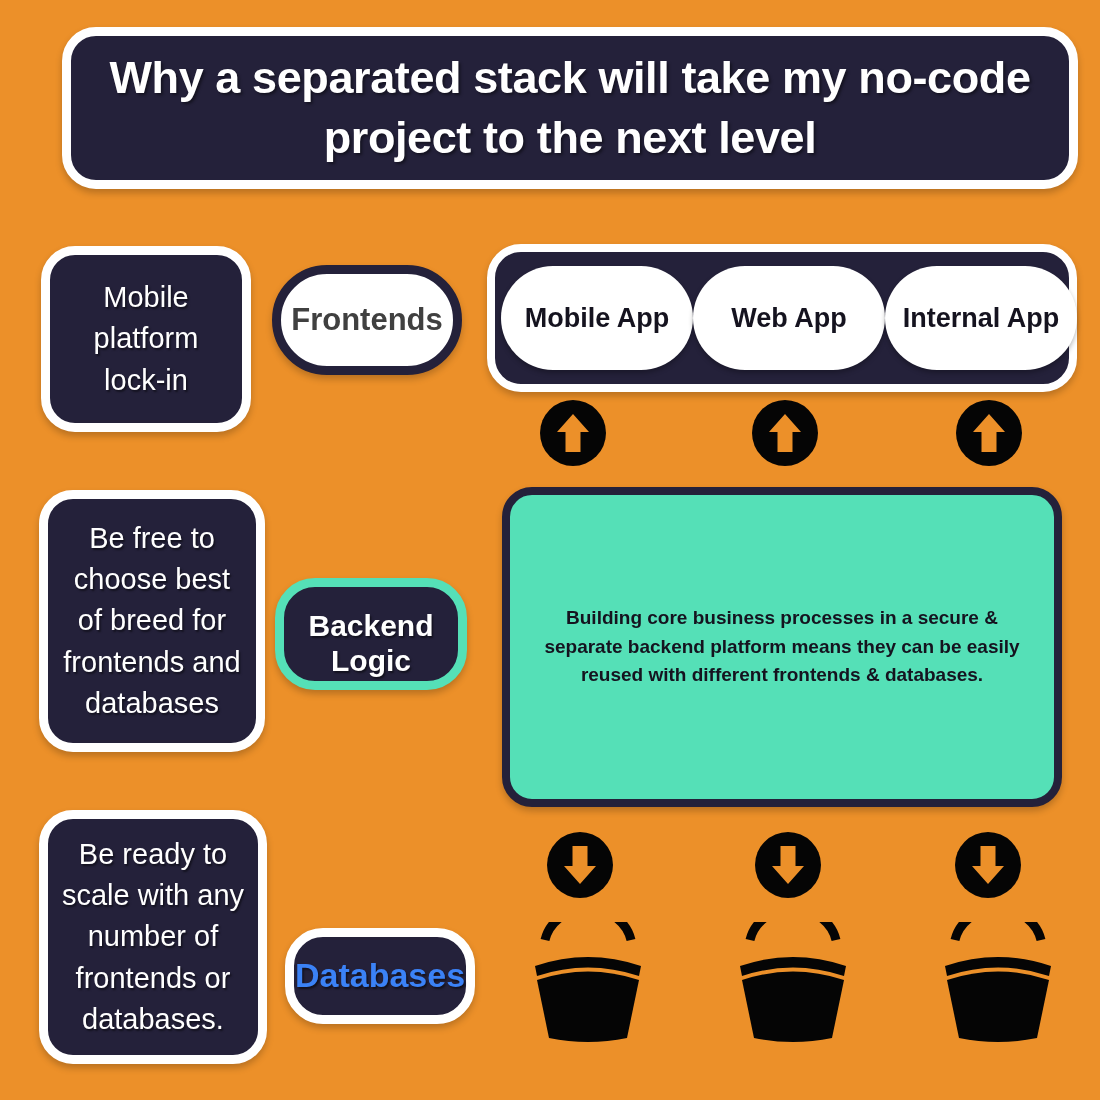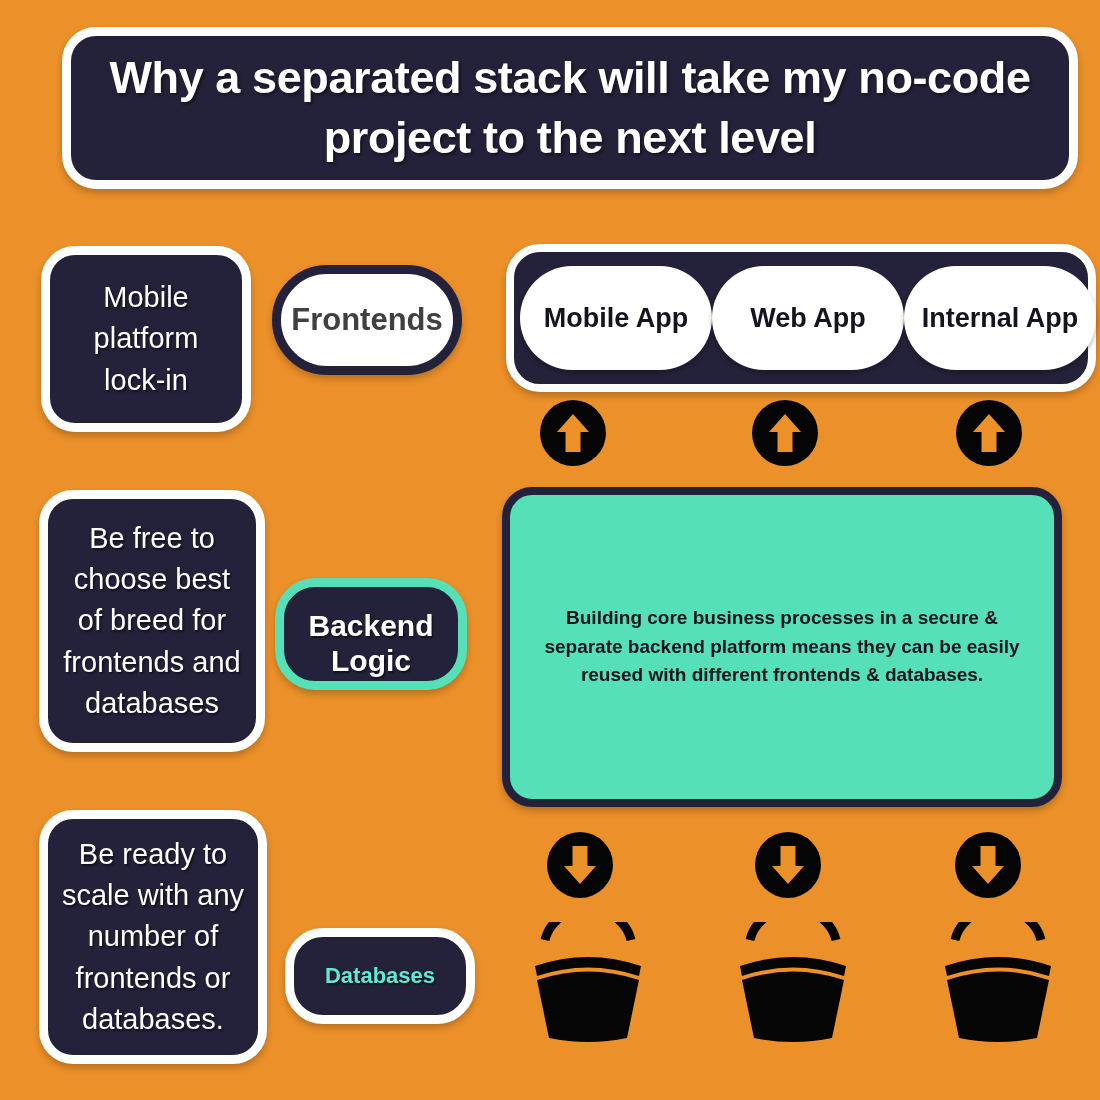--- a/index.html
+++ b/index.html
@@ -108,28 +108,28 @@
     margin-top: 20px;
   }
 
   #layer-databases {
     left: 285px; top: 928px; width: 190px; height: 96px;
     background: #24213a;
     border: 9px solid #ffffff;
     border-radius: 38px;
   }
   #layer-databases .pill-label {
-    color: #5eead4; font-size: 22px;
+    color: #3b82f6; font-size: 34px;
     text-shadow: 1.5px 1.5px 2px rgba(0,0,0,0.5);
   }
 
   
   .frontend-group {
     position: absolute;
-    left: 506px;
+    left: 487px;
     top: 244px;
     width: 590px;
     height: 148px;
     box-sizing: border-box;
     background: #24213a;
     border: 8px solid #ffffff;
     border-radius: 34px;
     display: flex;
     align-items: center;
     justify-content: space-around;

